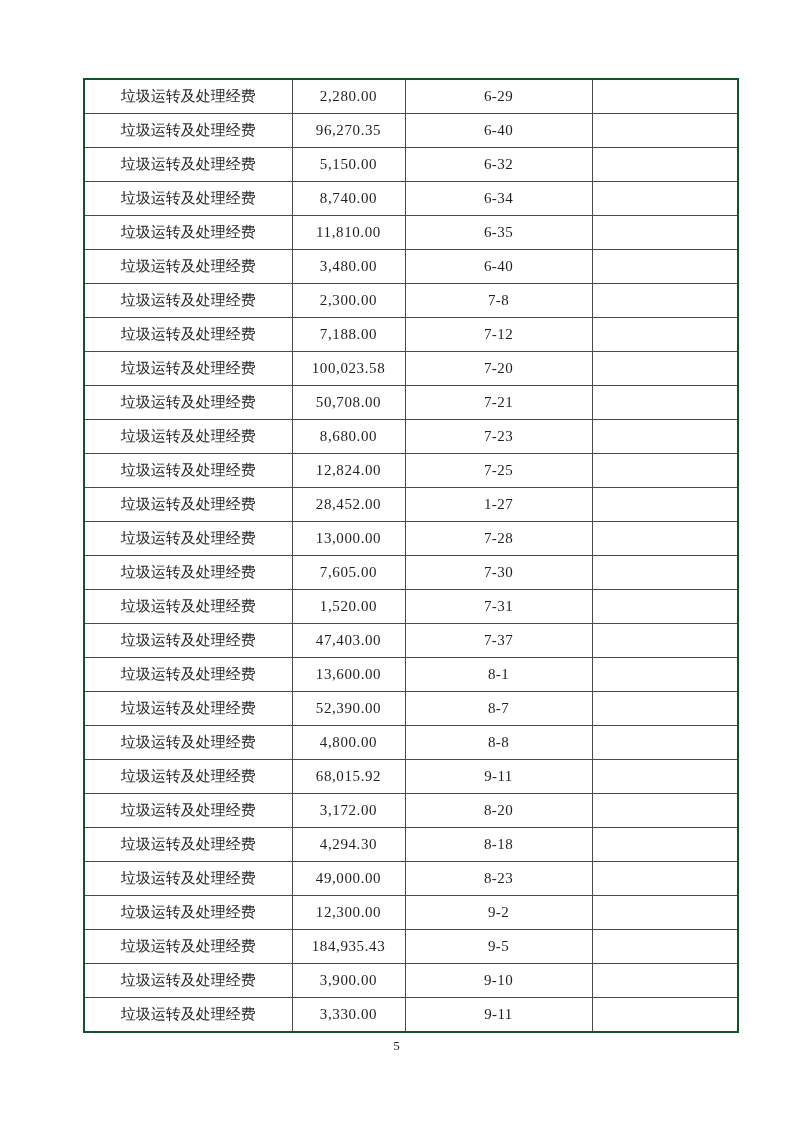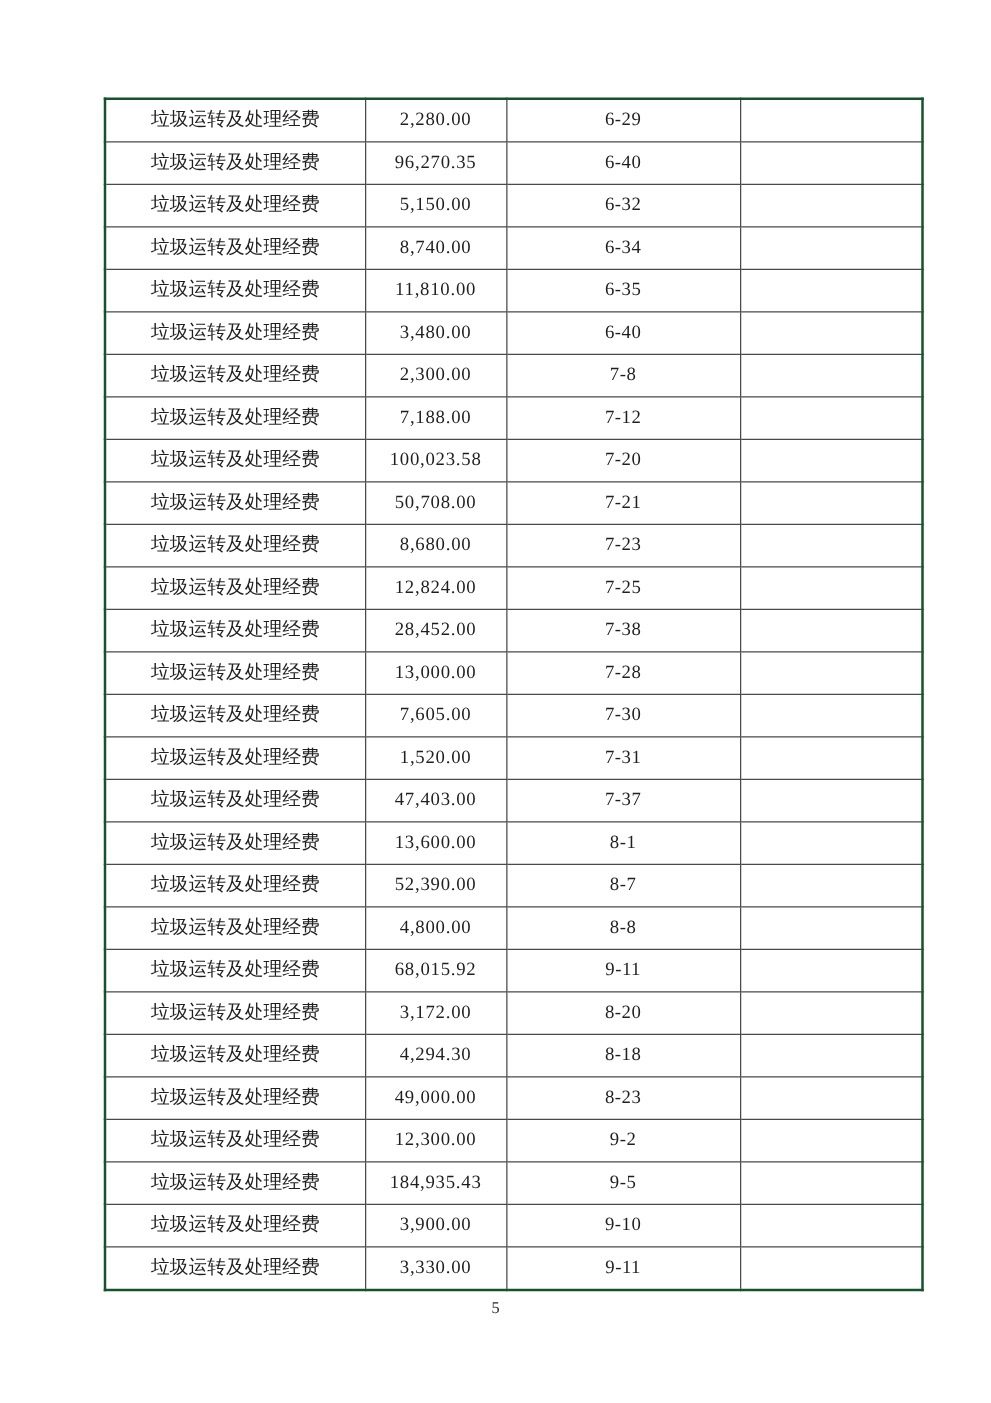--- a/index.html
+++ b/index.html
@@ -144,21 +144,21 @@
     <tr>
       <td class="cell-name">垃圾运转及处理经费</td>
       <td class="cell-amount">12,824.00</td>
       <td class="cell-code">7-25</td>
       <td class="cell-remark"></td>
     </tr>
 
     <tr>
       <td class="cell-name">垃圾运转及处理经费</td>
       <td class="cell-amount">28,452.00</td>
-      <td class="cell-code">7-38</td>
+      <td class="cell-code">1-27</td>
       <td class="cell-remark"></td>
     </tr>
 
     <tr>
       <td class="cell-name">垃圾运转及处理经费</td>
       <td class="cell-amount">13,000.00</td>
       <td class="cell-code">7-28</td>
       <td class="cell-remark"></td>
     </tr>
 

